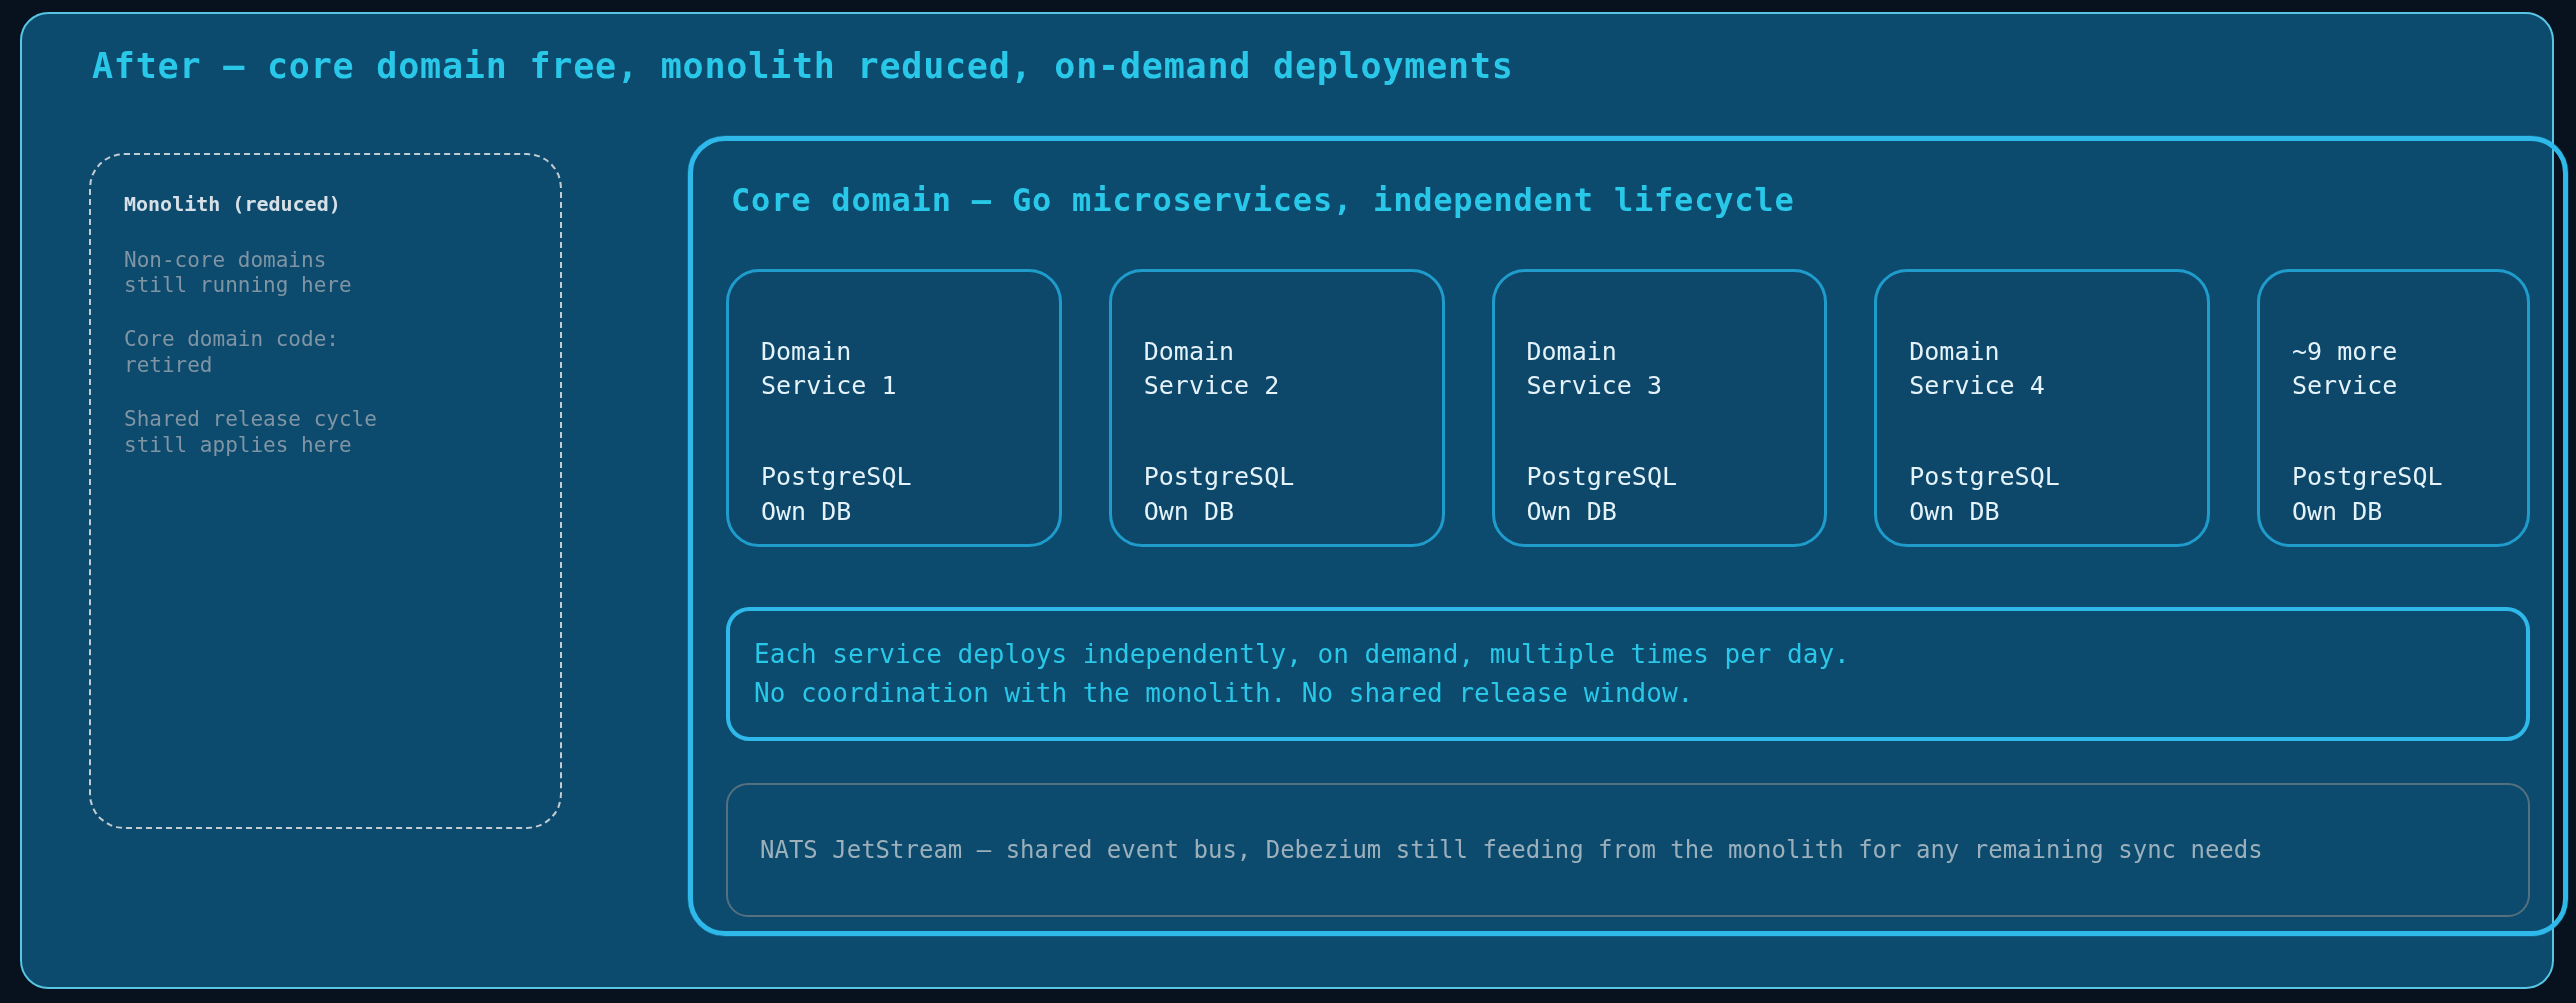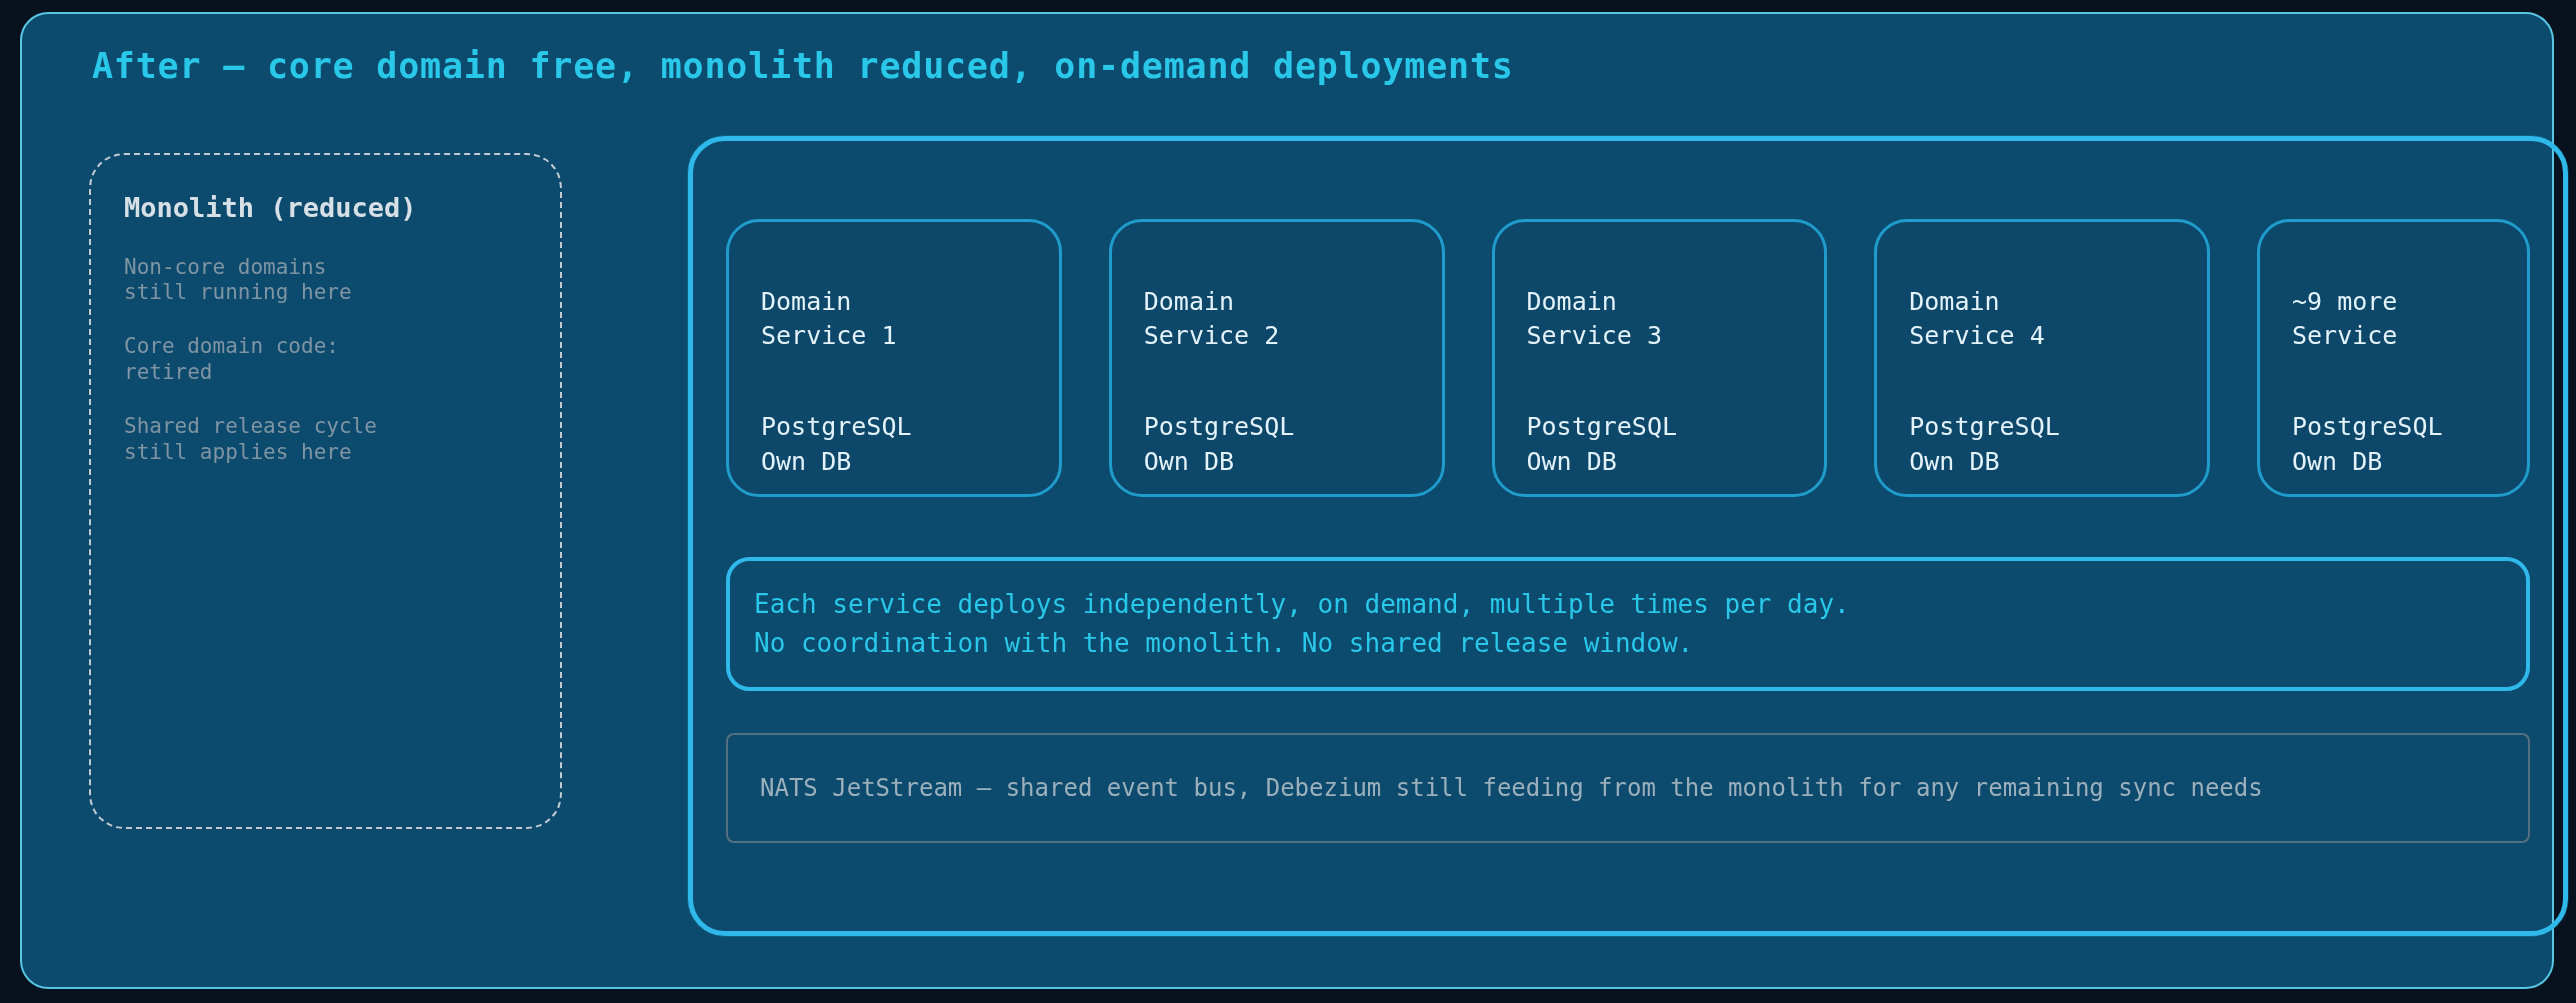--- a/index.html
+++ b/index.html
@@ -30,21 +30,21 @@
   }
   .monolith {
     position: absolute;
     left: 67px; top: 139px;
     width: 473px; height: 676px;
     border: 2.5px dashed #c2ccd3;
     border-radius: 35px;
     padding: 37px 33px;
   }
   .monolith-title {
-    font-size: 27px;
+    font-size: 20px;
     font-weight: bold;
     color: #d7e0e6;
     margin-bottom: 32px;
   }
   .monolith-note {
     font-size: 21px;
     color: #7f95a4;
     line-height: 1.22;
     margin-bottom: 28.4px;
     white-space: pre-line;
@@ -93,23 +93,23 @@
     display: flex;
     align-items: center;
     padding-left: 24px;
     color: var(--accent-cyan, #29c8e9);
     font-size: 26px;
     line-height: 1.5;
     white-space: pre-line;
   }
   .bus-note {
     margin-top: 42px;
-    height: 110px;
+    height: 134px;
     border: 2.5px solid var(--muted-border, #55707e);
-    border-radius: 8px;
+    border-radius: 22px;
     display: flex;
     align-items: center;
     padding-left: 32px;
     color: var(--muted-text, #9cb0bc);
     font-size: 24px;
     white-space: pre-line;
   }
 </style>
 </head>
 <body>
@@ -122,20 +122,21 @@
     <div class="monolith-title">Monolith (reduced)</div>
     <div class="monolith-note">Non-core domains
 still running here</div>
     <div class="monolith-note">Core domain code:
 retired</div>
     <div class="monolith-note">Shared release cycle
 still applies here</div>
   </div>
 
   <div class="core">
+    <div class="core-title">Core domain — Go microservices, independent lifecycle</div>
 
     <div class="cards">
       <div class="card">
         <div class="svc-name">Domain
 Service 1</div>
         <div class="db">PostgreSQL
 Own DB</div>
       </div>
       <div class="card">
         <div class="svc-name">Domain

